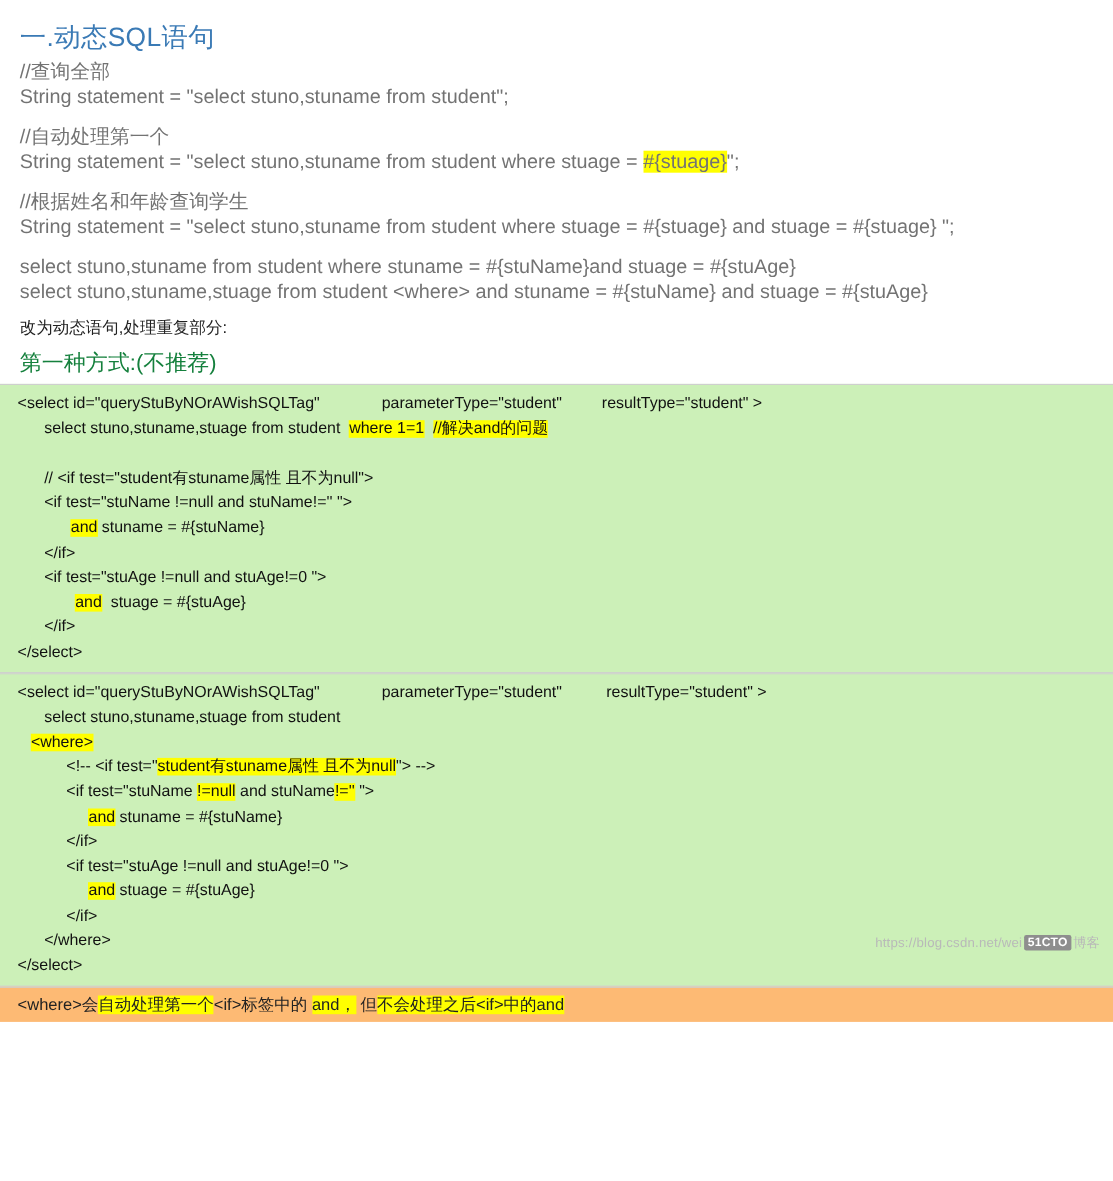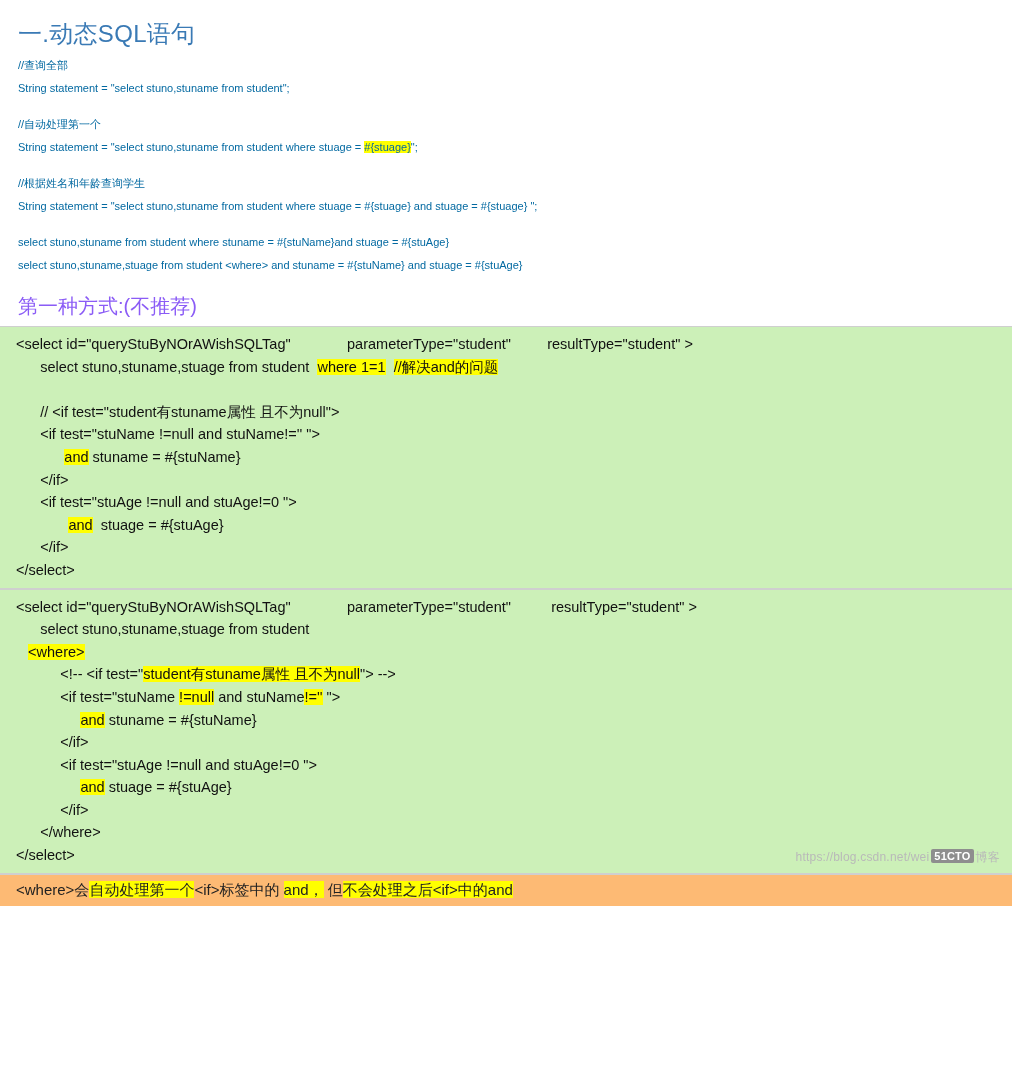--- a/index.html
+++ b/index.html
@@ -22,31 +22,31 @@
     background: #ffffff;
   }
   .h1 {
     font-size: 24px;
     color: #3a7ab5;
     padding: 18px 0 4px 18px;
     letter-spacing: 0.3px;
   }
   .intro {
     padding: 0 0 0 18px;
-    font-size: 11px;
+    font-size: 18px;
     line-height: 23px;
-    color: #0369a1;
+    color: #737373;
   }
   .intro .sp { display: block; height: 13px; }
   .hl {
     background: #ffff00;
   }
   .sub-head {
     font-size: 20px;
-    color: #8b5cf6;
+    color: #15803d;
     padding: 6px 0 6px 18px;
   }
   .para {
     font-size: 15px;
     padding-left: 18px;
     line-height: 23px;
   }
   .codebox {
     background: #ccf0b8;
     border-top: 1px solid #cfcfcf;
@@ -107,20 +107,21 @@
     <span class="sp"></span>
     <div>//根据姓名和年龄查询学生</div>
     <div>String statement = "select stuno,stuname from student where stuage = #{stuage} and stuage = #{stuage} ";</div>
     <span class="sp"></span>
     <div>select stuno,stuname from student where  stuname = #{stuName}and  stuage = #{stuAge}</div>
     <div>select stuno,stuname,stuage from student &lt;where&gt; and stuname = #{stuName}  and  stuage = #{stuAge}</div>
   </div>
 
   <div class="spacer-sm"></div>
 
+  <div class="para">改为动态语句,处理重复部分:</div>
 
   <div class="sub-head">第一种方式:(不推荐)</div>
 
   <div class="codebox" id="code1"><div class="ln"><span>&lt;select id="queryStuByNOrAWishSQLTag"              parameterType="student"         resultType="student" &gt;</span></div><div class="ln"><span>      select stuno,stuname,stuage from student  </span><span class="hl">where 1=1</span><span>  </span><span class="hl">//解决and的问题</span></div><div class="ln">&nbsp;</div><div class="ln"><span>      // &lt;if test="student有stuname属性 且不为null"&gt;</span></div><div class="ln"><span>      &lt;if test="stuName !=null and stuName!='' "&gt;</span></div><div class="ln"><span>            </span><span class="hl">and</span><span> stuname = #{stuName}</span></div><div class="ln"><span>      &lt;/if&gt;</span></div><div class="ln"><span>      &lt;if test="stuAge !=null and stuAge!=0 "&gt;</span></div><div class="ln"><span>             </span><span class="hl">and</span><span>  stuage = #{stuAge}</span></div><div class="ln"><span>      &lt;/if&gt;</span></div><div class="ln"><span>&lt;/select&gt;</span></div></div>
 
 
   <div class="codebox" id="code2"><div class="ln"><span>&lt;select id="queryStuByNOrAWishSQLTag"              parameterType="student"          resultType="student" &gt;</span></div><div class="ln"><span>      select stuno,stuname,stuage from student</span></div><div class="ln"><span>   </span><span class="hl">&lt;where&gt;</span></div><div class="ln"><span>           &lt;!-- &lt;if test="</span><span class="hl">student有stuname属性 且不为null</span><span>"&gt; --&gt;</span></div><div class="ln"><span>           &lt;if test="stuName </span><span class="hl">!=null</span><span> and stuName</span><span class="hl">!=''</span><span> "&gt;</span></div><div class="ln"><span>                </span><span class="hl">and</span><span> stuname = #{stuName}</span></div><div class="ln"><span>           &lt;/if&gt;</span></div><div class="ln"><span>           &lt;if test="stuAge !=null and stuAge!=0 "&gt;</span></div><div class="ln"><span>                </span><span class="hl">and</span><span> stuage = #{stuAge}</span></div><div class="ln"><span>           &lt;/if&gt;</span></div><div class="ln"><span>      &lt;/where&gt;</span></div><div class="ln"><span>&lt;/select&gt;</span></div></div>
 
   <div class="footer-note" id="footnote"><span>&lt;where&gt;会</span><span class="hl">自动处理第一个</span><span>&lt;if&gt;标签中的 </span><span class="hl">and，</span><span> 但</span><span class="hl">不会处理之后&lt;if&gt;中的and</span></div>
 

